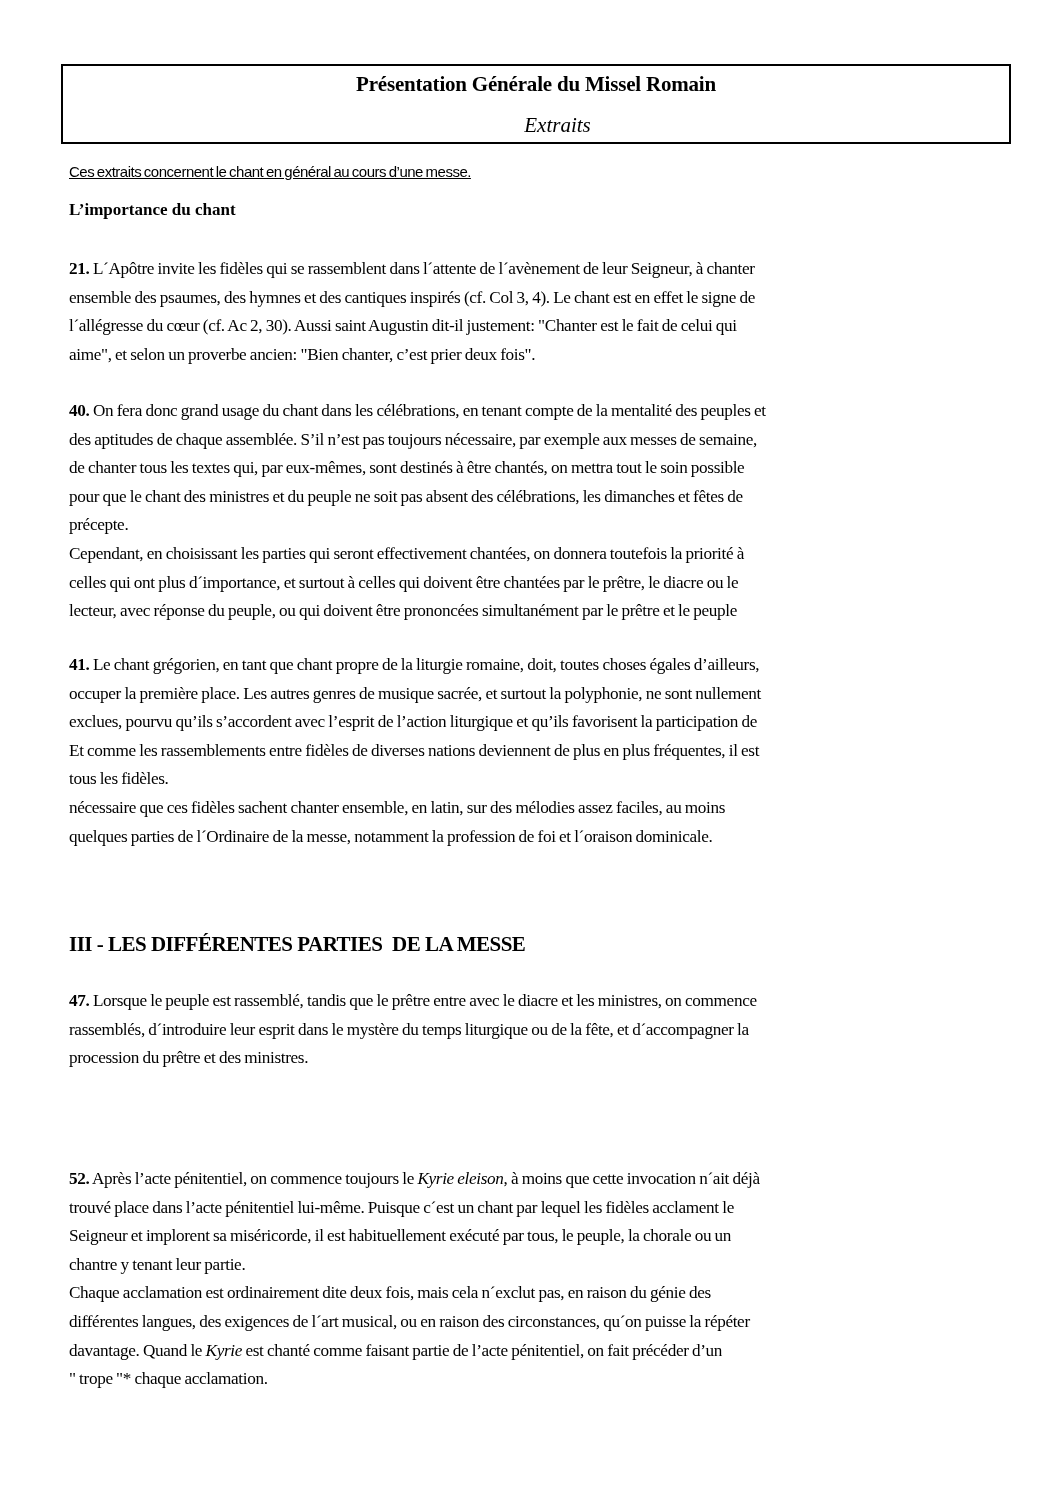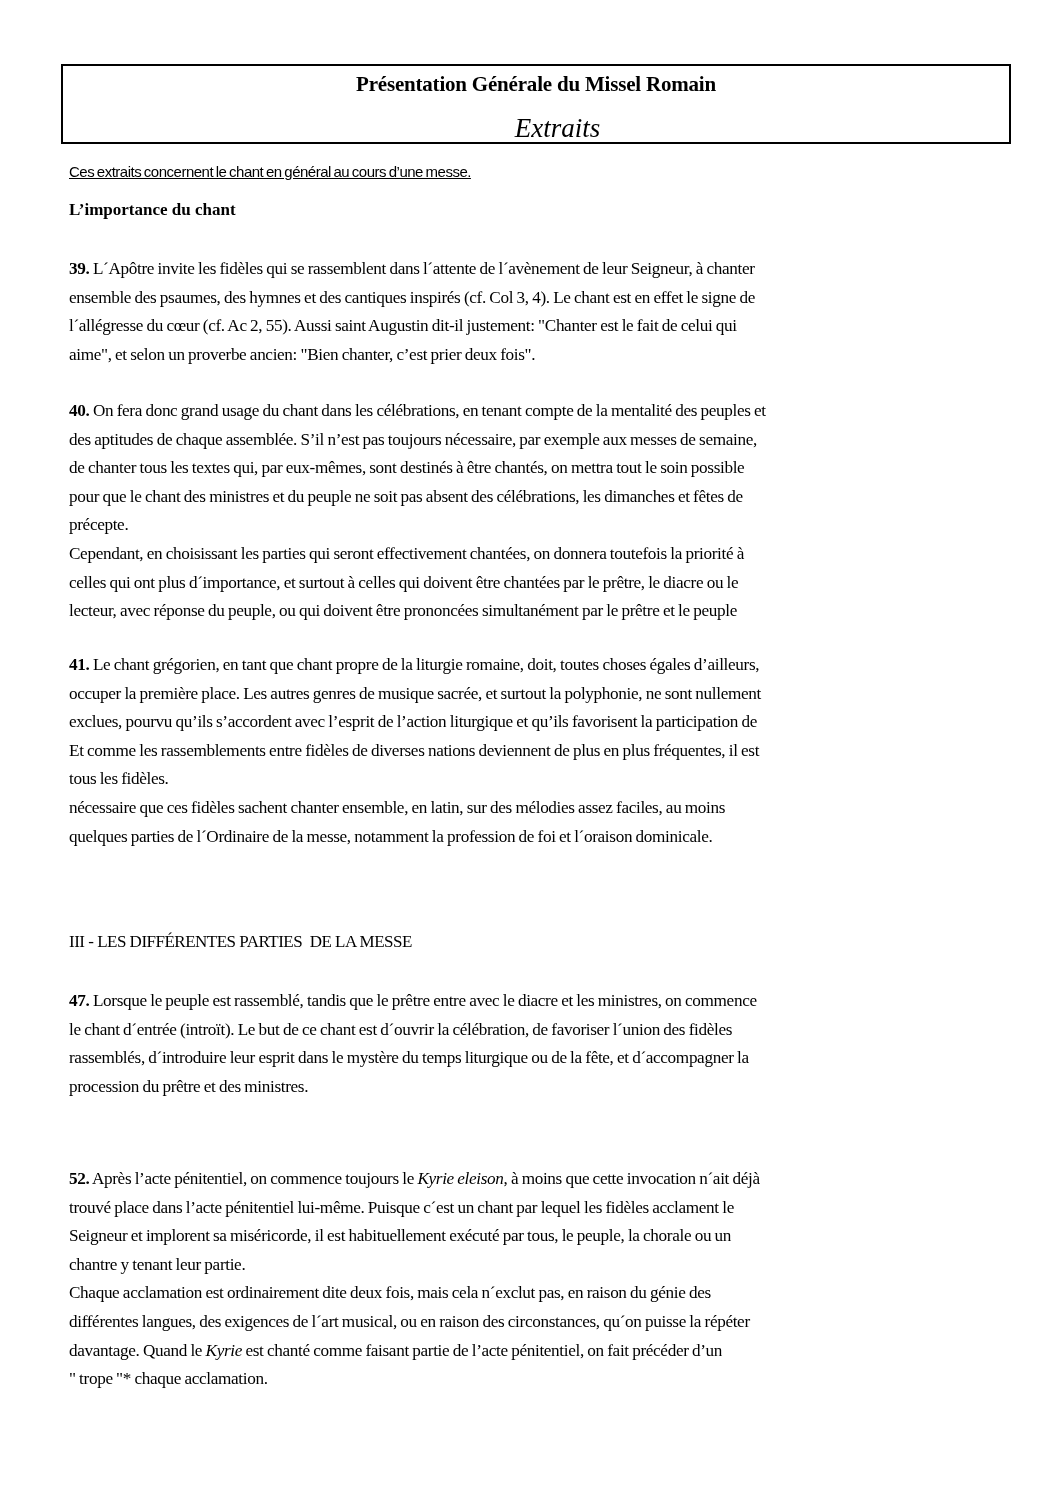--- a/index.html
+++ b/index.html
@@ -4,62 +4,62 @@
 <style>
   html, body { margin: 0; padding: 0; background: #ffffff; }
   body { width: 1058px; height: 1497px; position: relative; overflow: hidden; color: #000; }
   .page { position: absolute; left: 8px; top: 0; width: 1058px; height: 1196px; }
   .title-box {
     position: absolute; left: 53px; top: 64px; width: 950px; height: 80px;
     border: 2px solid #000; box-sizing: border-box;
     font-family: "Liberation Serif", serif; text-align: center;
   }
   .title-box .title { position: absolute; left: 0; right: 0; top: 6px; font-size: 21px; font-weight: bold; letter-spacing: -0.2px; }
-  .title-box .subtitle { position: absolute; left: 0; right: 0; top: 47px; font-size: 27px; font-style: italic; padding-left: 43px; }
+  .title-box .subtitle { position: absolute; left: 0; right: 0; top: 47px; font-size: 21px; font-style: italic; padding-left: 43px; }
   .intro {
     position: absolute; left: 61px; top: 163px;
     font-family: "Liberation Sans", sans-serif; font-size: 15px; text-decoration: underline;
     letter-spacing: -0.5px; word-spacing: -1px;
   }
   .section-heading {
     position: absolute; left: 61px; top: 200px;
     font-family: "Liberation Serif", serif; font-size: 17px; font-weight: bold; 
   }
   .para {
     position: absolute; left: 61px; width: 950px;
     font-family: "Liberation Serif", serif; font-size: 17.2px; line-height: 28.6px;
     letter-spacing: -0.35px; word-spacing: -0.5px;
   }
   .para .line { display: block; white-space: nowrap; }
   .num { font-weight: bold; }
   .it { font-style: italic; }
   .part-heading {
     position: absolute; left: 61px; top: 932px;
-    font-family: "Liberation Serif", serif; font-size: 17px; font-weight: normal; letter-spacing: -0.5px;
+    font-family: "Liberation Serif", serif; font-size: 21px; font-weight: bold; letter-spacing: -0.5px;
     white-space: pre;
   }
 </style>
 </head>
 <body>
 
 <div class="page">
 
   <div class="title-box">
     <div class="title">Présentation Générale du Missel Romain</div>
     <div class="subtitle">Extraits</div>
   </div>
 
   <div class="intro">Ces extraits concernent le chant en général au cours d’une messe.</div>
 
   <div class="section-heading">L’importance du chant</div>
 
   <div class="para" style="top:255px;">
-    <span class="line"><span class="num">39.</span><span> L´Apôtre invite les fidèles qui se rassemblent dans l´attente de l´avènement de leur Seigneur, à chanter</span></span>
+    <span class="line"><span class="num">21.</span><span> L´Apôtre invite les fidèles qui se rassemblent dans l´attente de l´avènement de leur Seigneur, à chanter</span></span>
     <span class="line">ensemble des psaumes, des hymnes et des cantiques inspirés (cf. Col 3, 4). Le chant est en effet le signe de</span>
-    <span class="line">l´allégresse du cœur (cf. Ac 2, 55). Aussi saint Augustin dit-il justement: "Chanter est le fait de celui qui</span>
+    <span class="line">l´allégresse du cœur (cf. Ac 2, 30). Aussi saint Augustin dit-il justement: "Chanter est le fait de celui qui</span>
     <span class="line">aime", et selon un proverbe ancien: "Bien chanter, c’est prier deux fois".</span>
   </div>
 
   <div class="para" style="top:397px;">
     <span class="line"><span class="num">40.</span><span> On fera donc grand usage du chant dans les célébrations, en tenant compte de la mentalité des peuples et</span></span>
     <span class="line">des aptitudes de chaque assemblée. S’il n’est pas toujours nécessaire, par exemple aux messes de semaine,</span>
     <span class="line">de chanter tous les textes qui, par eux-mêmes, sont destinés à être chantés, on mettra tout le soin possible</span>
     <span class="line">pour que le chant des ministres et du peuple ne soit pas absent des célébrations, les dimanches et fêtes de</span>
     <span class="line">précepte.</span>
     <span class="line">Cependant, en choisissant les parties qui seront effectivement chantées, on donnera toutefois la priorité à</span>
@@ -74,21 +74,20 @@
     <span class="line">Et comme les rassemblements entre fidèles de diverses nations deviennent de plus en plus fréquentes, il est</span>
     <span class="line">tous les fidèles.</span>
     <span class="line">nécessaire que ces fidèles sachent chanter ensemble, en latin, sur des mélodies assez faciles, au moins</span>
     <span class="line">quelques parties de l´Ordinaire de la messe, notamment la profession de foi et l´oraison dominicale.</span>
   </div>
 
   <div class="part-heading">III - LES DIFFÉRENTES PARTIES  DE LA MESSE</div>
 
   <div class="para" style="top:987px;">
     <span class="line"><span class="num">47.</span><span> Lorsque le peuple est rassemblé, tandis que le prêtre entre avec le diacre et les ministres, on commence</span></span>
-    <span class="line">le chant d´entrée (introït). Le but de ce chant est d´ouvrir la célébration, de favoriser l´union des fidèles</span>
     <span class="line">rassemblés, d´introduire leur esprit dans le mystère du temps liturgique ou de la fête, et d´accompagner la</span>
     <span class="line">procession du prêtre et des ministres.</span>
   </div>
 
   <div class="para" style="top:1129px;margin-top:36px;">
     <span class="line"><span class="num">52.</span><span> Après l’acte pénitentiel, on commence toujours le </span><span class="it">Kyrie eleison</span><span>, à moins que cette invocation n´ait déjà</span></span>
     <span class="line">trouvé place dans l’acte pénitentiel lui-même. Puisque c´est un chant par lequel les fidèles acclament le</span>
     <span class="line">Seigneur et implorent sa miséricorde, il est habituellement exécuté par tous, le peuple, la chorale ou un</span>
     <span class="line">chantre y tenant leur partie.</span>
     <span class="line">Chaque acclamation est ordinairement dite deux fois, mais cela n´exclut pas, en raison du génie des</span>

